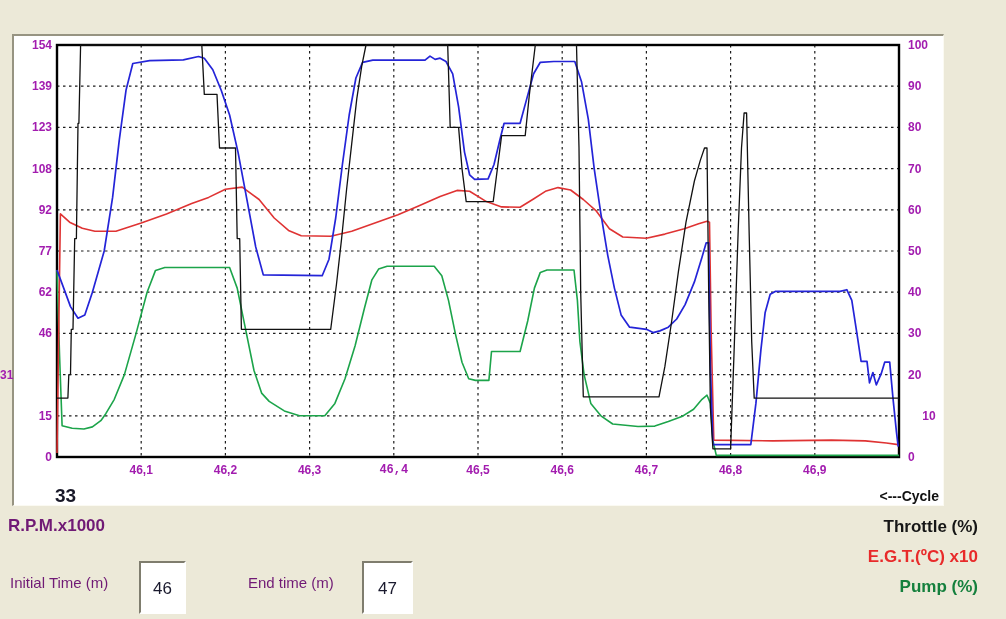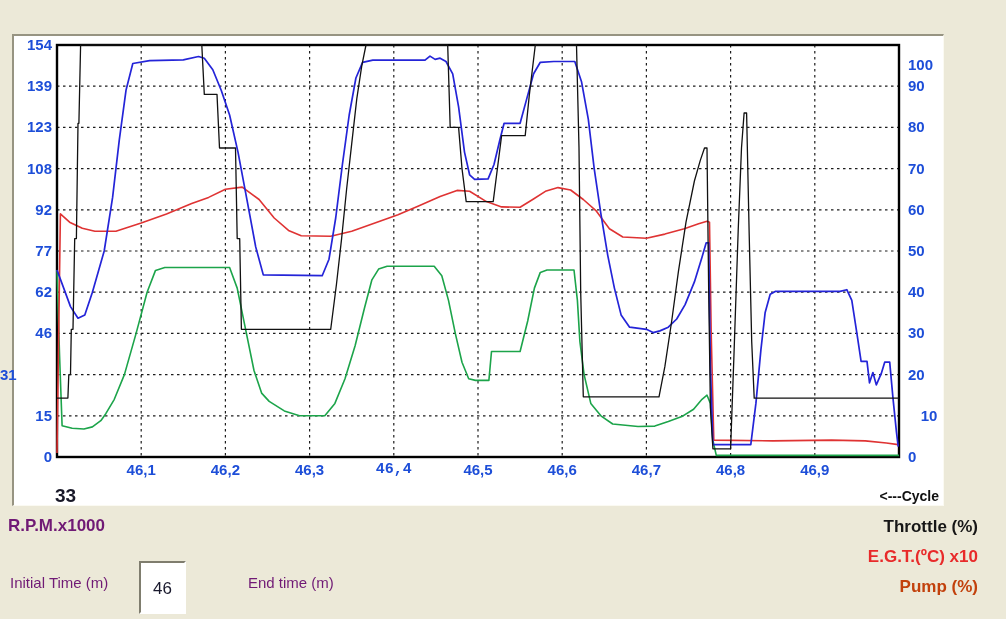--- a/index.html
+++ b/index.html
@@ -4,21 +4,21 @@
 <style>
   html,body{margin:0;padding:0;background:#d8d4c4;}
   #stage{position:relative;width:1006px;height:619px;background:#ece9d8;overflow:hidden;
          font-family:"Liberation Sans",sans-serif;}
   #chart-panel{position:absolute;left:12px;top:34px;width:929px;height:469px;background:#ffffff;
          border-top:2px solid #979482;border-left:2px solid #979482;
          border-right:1px solid #fbfaf2;border-bottom:1px solid #fbfaf2;}
   #plot-svg{position:absolute;left:0;top:0;pointer-events:none;}
   .grid{stroke:#1c1c1c;stroke-width:1.2;stroke-dasharray:2.5 3.5;}
   .frame{fill:none;stroke:#000000;stroke-width:2.4;}
-  #labels .tick{position:absolute;font-size:15px;font-weight:bold;color:#1d4ed8;line-height:18px;}
+  #labels .tick{position:absolute;font-size:12px;font-weight:bold;color:#a21caf;line-height:18px;}
   .legend{position:absolute;font-weight:bold;font-size:17px;line-height:20px;}
   #legend-rpm{left:8px;top:516px;text-align:left;}
   .legend-right{right:28px;text-align:right;}
   #legend-throttle{top:517px;}
   #legend-egt{top:547px;}
   #legend-pump{top:577px;}
   #cycle-label{position:absolute;right:67px;top:488px;font-size:14px;font-weight:bold;color:#111;}
   #start-cycle{position:absolute;left:55px;top:485px;font-size:19px;font-weight:bold;color:#181828;}
   .form-label{position:absolute;top:574px;font-size:15px;color:#701a75;}
   #initial-time-label{left:10px;}
@@ -85,37 +85,38 @@
       <div class="tick" style="left: 908px; width: 42px; text-align: left; top: 448px;">0</div>
       <div class="tick" style="left: 908px; width: 42px; text-align: center; top: 406.8px;">10</div>
       <div class="tick" style="left: 908px; width: 42px; text-align: left; top: 365.6px;">20</div>
       <div class="tick" style="left: 908px; width: 42px; text-align: left; top: 324.4px;">30</div>
       <div class="tick" style="left: 908px; width: 42px; text-align: left; top: 283.2px;">40</div>
       <div class="tick" style="left: 908px; width: 42px; text-align: left; top: 242px;">50</div>
       <div class="tick" style="left: 908px; width: 42px; text-align: left; top: 200.8px;">60</div>
       <div class="tick" style="left: 908px; width: 42px; text-align: left; top: 159.6px;">70</div>
       <div class="tick" style="left: 908px; width: 42px; text-align: left; top: 118.4px;">80</div>
       <div class="tick" style="left: 908px; width: 42px; text-align: left; top: 77.2px;">90</div>
-      <div class="tick" style="left: 908px; width: 42px; text-align: left; top: 36px; margin-top: 20px;">100</div>
+      <div class="tick" style="left: 908px; width: 42px; text-align: left; top: 36px;">100</div>
       <div class="tick" style="left: 111.2px; width: 60px; text-align: center; top: 461px;">46,1</div>
       <div class="tick" style="left: 195.4px; width: 60px; text-align: center; top: 461px;">46,2</div>
       <div class="tick" style="left: 279.6px; width: 60px; text-align: center; top: 461px;">46,3</div>
       <div class="tick" style="left: 363.8px; width: 60px; text-align: center; top: 461px; font-family: Liberation Mono, monospace;">46,4</div>
       <div class="tick" style="left: 448px; width: 60px; text-align: center; top: 461px;">46,5</div>
       <div class="tick" style="left: 532.2px; width: 60px; text-align: center; top: 461px;">46,6</div>
       <div class="tick" style="left: 616.4px; width: 60px; text-align: center; top: 461px;">46,7</div>
       <div class="tick" style="left: 700.6px; width: 60px; text-align: center; top: 461px;">46,8</div>
       <div class="tick" style="left: 784.8px; width: 60px; text-align: center; top: 461px;">46,9</div>
     </div>
 
   <div id="start-cycle">33</div>
   <div id="cycle-label">&lt;---Cycle</div>
 
   <div id="legend-rpm" class="legend" style="color: #701a75;">R.P.M.x1000</div>
   <div id="legend-throttle" class="legend legend-right" style="color: rgb(22, 22, 22);">Throttle (%)</div>
   <div id="legend-egt" class="legend legend-right" style="color: rgb(232, 42, 42);">E.G.T.(ºC) x10</div>
-  <div id="legend-pump" class="legend legend-right" style="color: #c2410c; text-align: center;">Pump (%)</div>
+  <div id="legend-pump" class="legend legend-right" style="color: #15803d; text-align: center;">Pump (%)</div>
 
   <div id="initial-time-label" class="form-label">Initial Time (m)</div>
   <input id="initial-time-input" class="num-input" type="text" readonly="" value="46" style="">
   <div id="end-time-label" class="form-label">End time (m)</div>
+  <input id="end-time-input" class="num-input" type="text" readonly="" value="47" style="">
 
 </div>
 
 </body></html>

